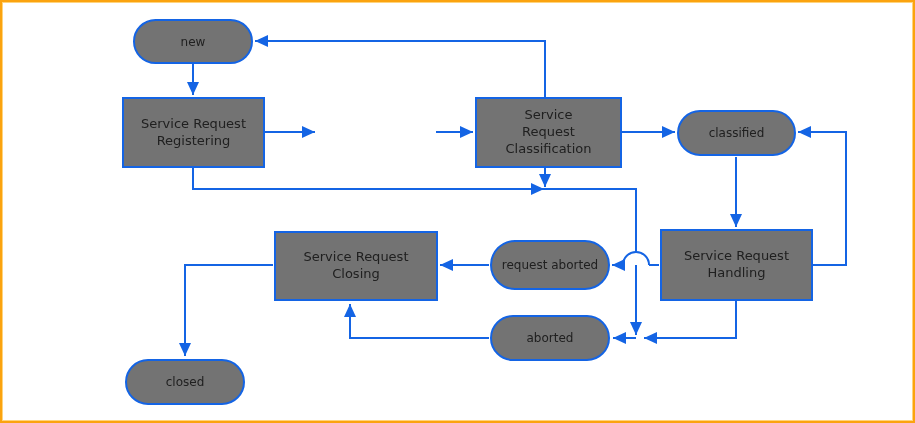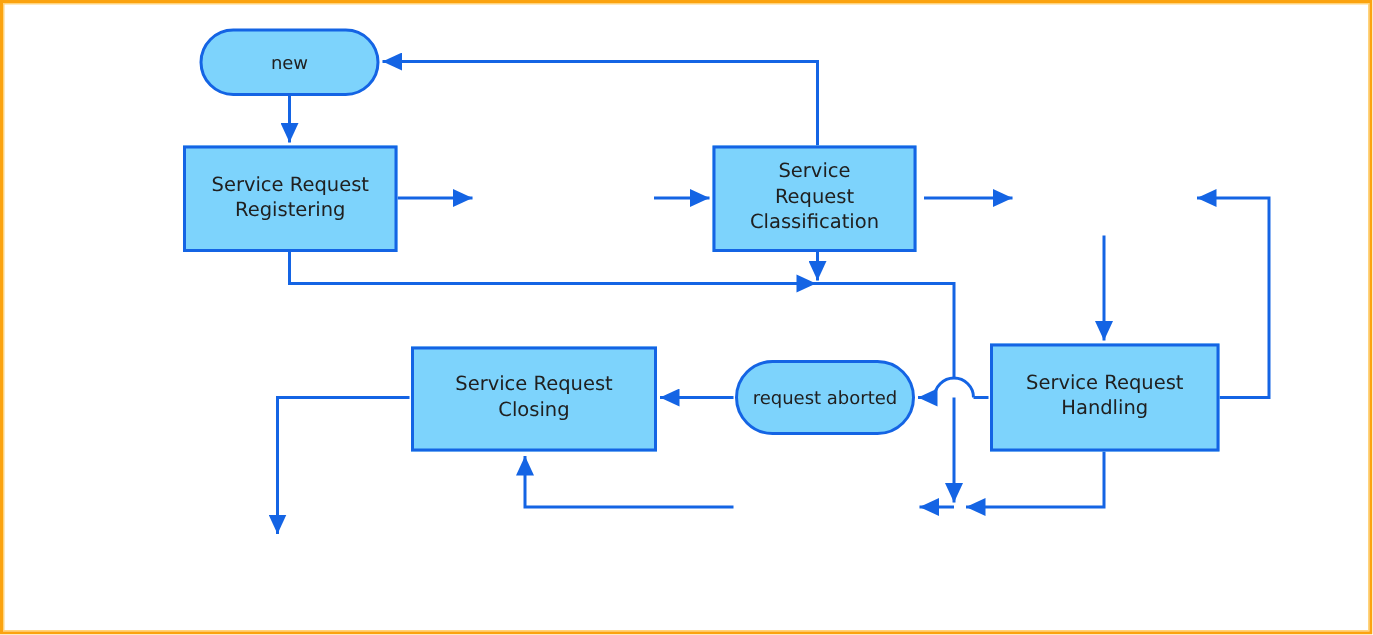--- a/index.html
+++ b/index.html
@@ -12,21 +12,21 @@
     box-shadow:inset 0 0 0 1px #FFD47D;
     font-family:"DejaVu Sans","Liberation Sans",sans-serif;
     overflow:hidden;
   }
   svg.wires{position:absolute;left:0;top:0;width:915px;height:423px;}
   .wire{stroke:#1464E4;stroke-width:2;fill:none;}
   .hop{stroke:#1464E4;stroke-width:2;fill:#ffffff;}
   .ah{fill:#1464E4;stroke:none;}
   .node{
     position:absolute;box-sizing:border-box;
-    border:2px solid #1464E4;background:#7dd3fc;
+    border:2px solid #1464E4;background:#737373;
     display:flex;align-items:center;justify-content:center;
     text-align:center;color:#202020;
   }
   .process{font-size:13px;line-height:1.3;}
   .stadium{font-size:12px;border-radius:30px;}
   .label{white-space:pre-line;}
 </style>
 </head>
 <body>
 
@@ -77,36 +77,45 @@
   <div class="node stadium" style="left:131px;top:17px;width:120px;height:45px">
     <span class="label">new</span>
   </div>
 
   <div class="node process" style="left:120px;top:95px;width:143px;height:71px">
     <span class="label">Service Request
 Registering</span>
   </div>
 
 
-  <div class="node process" style="left:473px;top:95px;width:136px;height:71px">
+  <div class="node process" style="left:473px;top:95px;width:147px;height:71px">
     <span class="label">Service
 Request
 Classification</span>
   </div>
 
+  <div class="node stadium" style="left:675px;top:108px;width:119px;height:46px">
+    <span class="label">classified</span>
+  </div>
 
   <div class="node process" style="left:658px;top:227px;width:153px;height:72px">
     <span class="label">Service Request
 Handling</span>
   </div>
 
   <div class="node stadium" style="left:488px;top:238px;width:120px;height:50px">
     <span class="label">request aborted</span>
   </div>
 
   <div class="node process" style="left:272px;top:229px;width:164px;height:70px">
     <span class="label">Service Request
 Closing</span>
   </div>
 
+  <div class="node stadium" style="left:488px;top:313px;width:120px;height:46px">
+    <span class="label">aborted</span>
+  </div>
 
+  <div class="node stadium" style="left:123px;top:357px;width:120px;height:46px">
+    <span class="label">closed</span>
+  </div>
 
 </div>
 
 </body></html>

